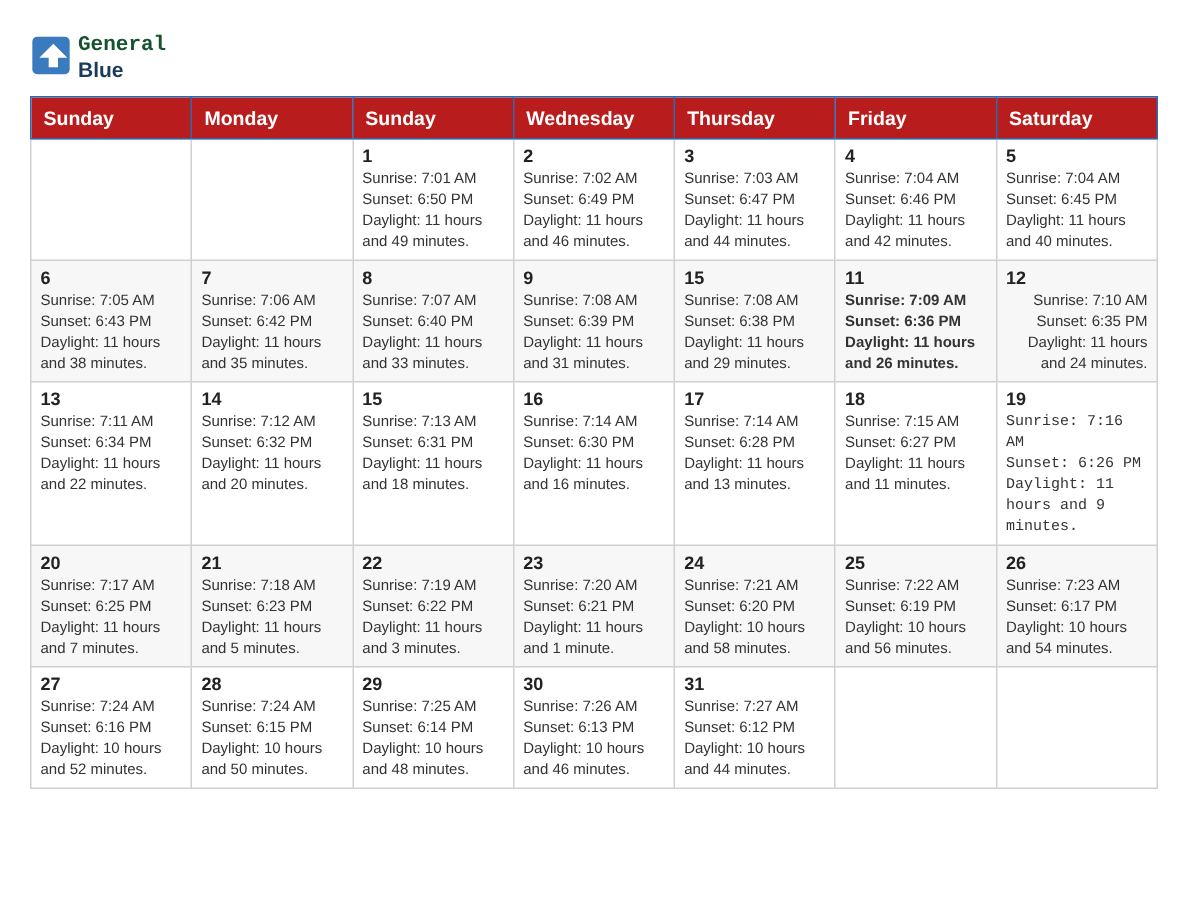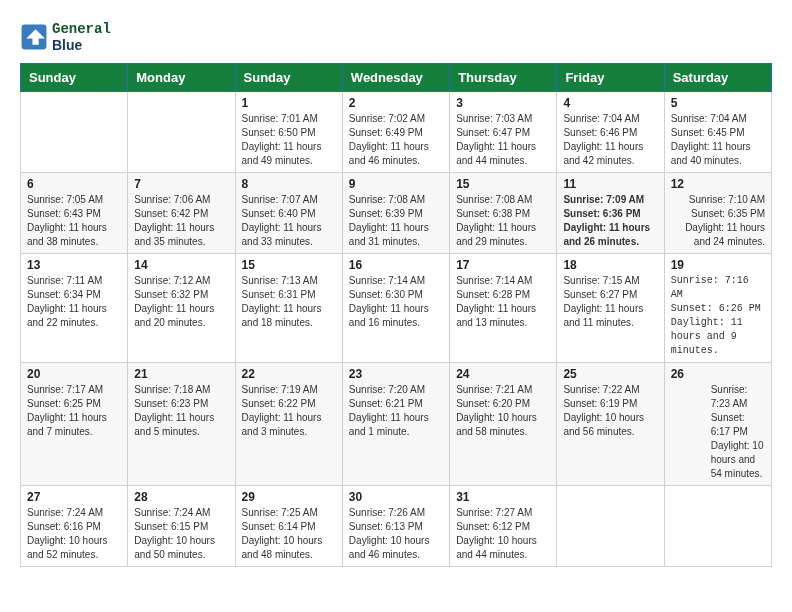--- a/index.html
+++ b/index.html
@@ -37,21 +37,21 @@
     .subtitle {
       font-size: 14px;
       color: #333;
     }
     .calendar {
       width: 100%;
       border-collapse: collapse;
       border: 1px solid #ccc;
     }
     .calendar th {
-      background-color: #15803d;
+      background-color: #b91c1c;
       color: white;
       font-size: 13px;
       font-weight: bold;
       padding: 6px 8px;
       text-align: left;
       border: 1px solid #2a6aaf;
     }
     .calendar td {
       vertical-align: top;
       border: 1px solid #d0d0d0;
@@ -265,21 +265,21 @@
 Daylight: 10 hours and 58 minutes.</div>
         </td>
         <td>
           <span class="day-number">25</span>
           <div class="day-info" style="white-space: pre-line;">Sunrise: 7:22 AM
 Sunset: 6:19 PM
 Daylight: 10 hours and 56 minutes.</div>
         </td>
         <td>
           <span class="day-number">26</span>
-          <div class="day-info" style="white-space: pre-line; margin-left: 40px;">Sunrise: 7:23 AM
+          <div class="day-info" style="white-space: pre-line;">Sunrise: 7:23 AM
 Sunset: 6:17 PM
 Daylight: 10 hours and 54 minutes.</div>
         </td>
       </tr>
       <tr>
         <td>
           <span class="day-number">27</span>
           <div class="day-info" style="white-space: pre-line;">Sunrise: 7:24 AM
 Sunset: 6:16 PM
 Daylight: 10 hours and 52 minutes.</div>

